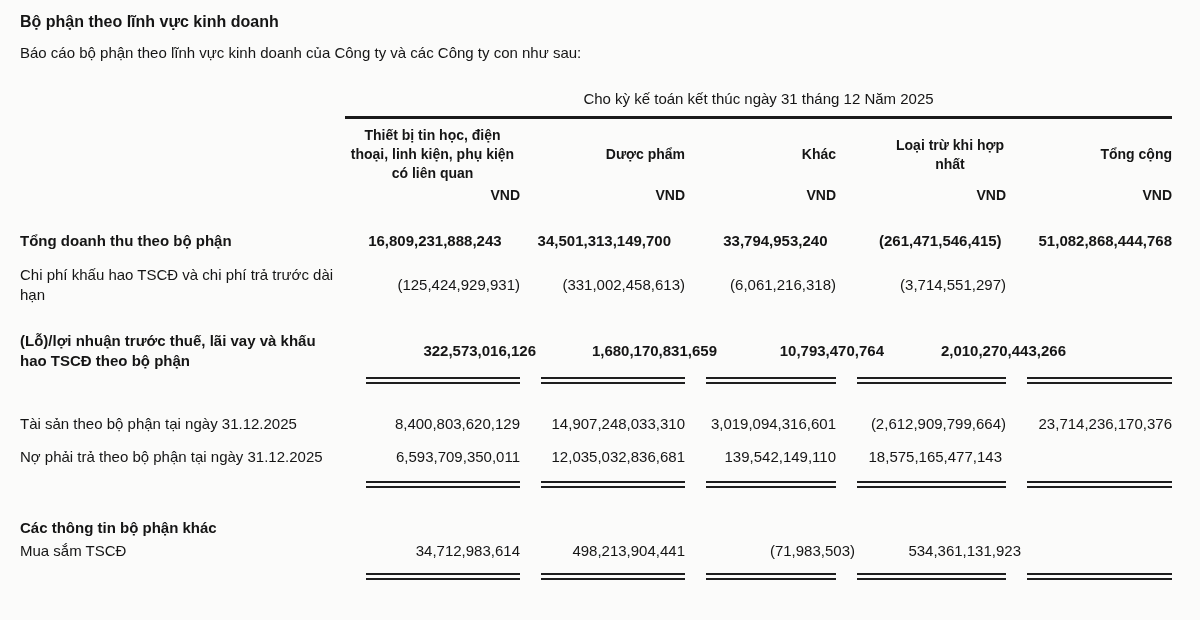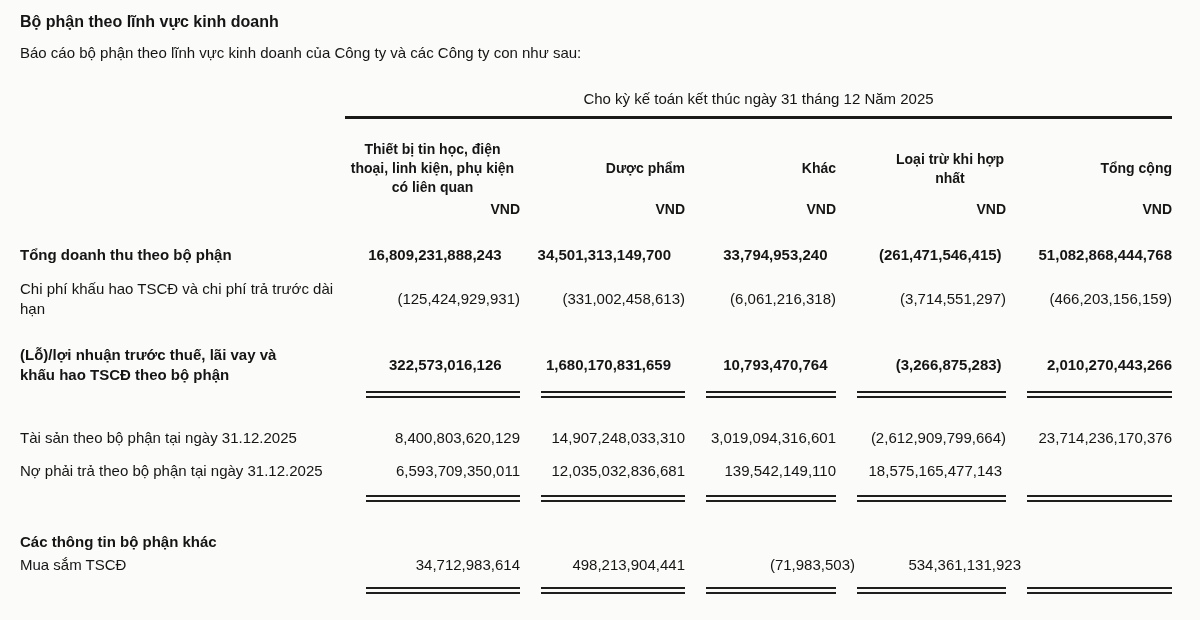--- a/index.html
+++ b/index.html
@@ -49,21 +49,21 @@
     flex: 1;
     text-align: center;
     font-weight: normal;
     font-size: 15px;
     line-height: 20px;
     padding-bottom: 7px;
     border-bottom: 3px solid #1a1a1a;
   }
 
   
-  .head-row { padding-top: 21px; }
+  .head-row { padding-top: 7px; }
   .hd {
     font-weight: bold;
     font-size: 14px;
     line-height: 19px;
   }
   .hd.center { text-align: center; }
   .hd.right  { text-align: right; }
   .hd.pad-l  { padding-left: 58px; }
 
   .unit-row { margin-top: 3px; }
@@ -139,29 +139,27 @@
       <div class="c c4 num bold">(261,471,546,415)</div>
       <div class="c c5 num bold">51,082,868,444,768</div>
     </div>
 
     <div class="row mt-14">
       <div class="c lbl">Chi phí khấu hao TSCĐ và chi phí trả trước dài hạn</div>
       <div class="c c1 num">(125,424,929,931)</div>
       <div class="c c2 num">(331,002,458,613)</div>
       <div class="c c3 num">(6,061,216,318)</div>
       <div class="c c4 num">(3,714,551,297)</div>
-      <div class="c c5 num">(466,203,156,159)</div>
     </div>
 
     <div class="row mt-26">
       <div class="c lbl bold">(Lỗ)/lợi nhuận trước thuế, lãi vay và khấu hao TSCĐ theo bộ phận</div>
       <div class="c c1 num bold">322,573,016,126</div>
       <div class="c c2 num bold">1,680,170,831,659</div>
       <div class="c c3 num bold">10,793,470,764</div>
-      <div class="c c4 num bold">(3,266,875,283)</div>
       <div class="c c5 num bold">2,010,270,443,266</div>
     </div>
     <div class="row rule-row rule-mt-6">
       <div class="c lbl"></div>
       <div class="c c1">
           <div class="dbl"></div>
         </div>
       <div class="c c2">
           <div class="dbl"></div>
         </div>

